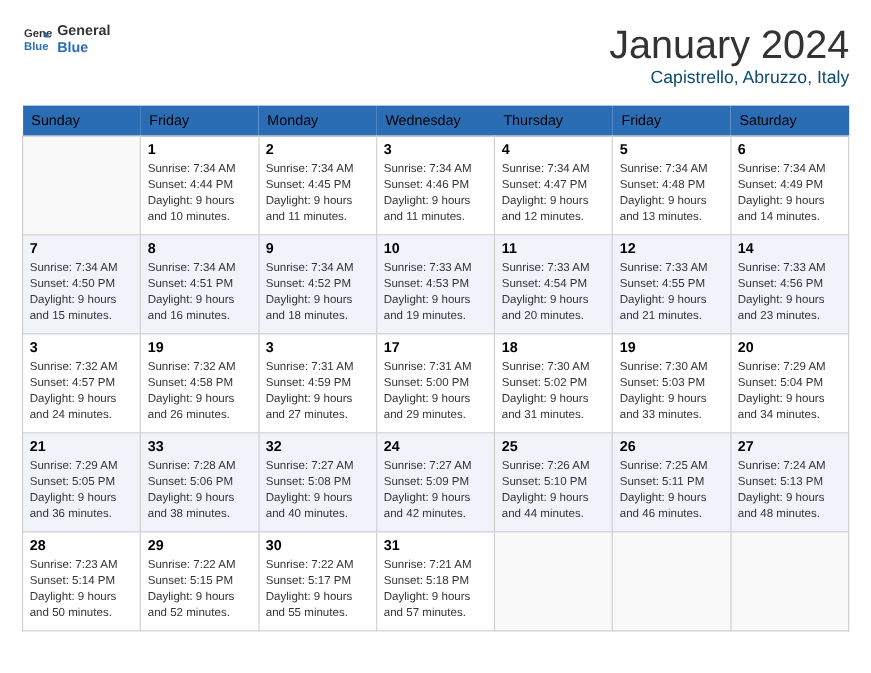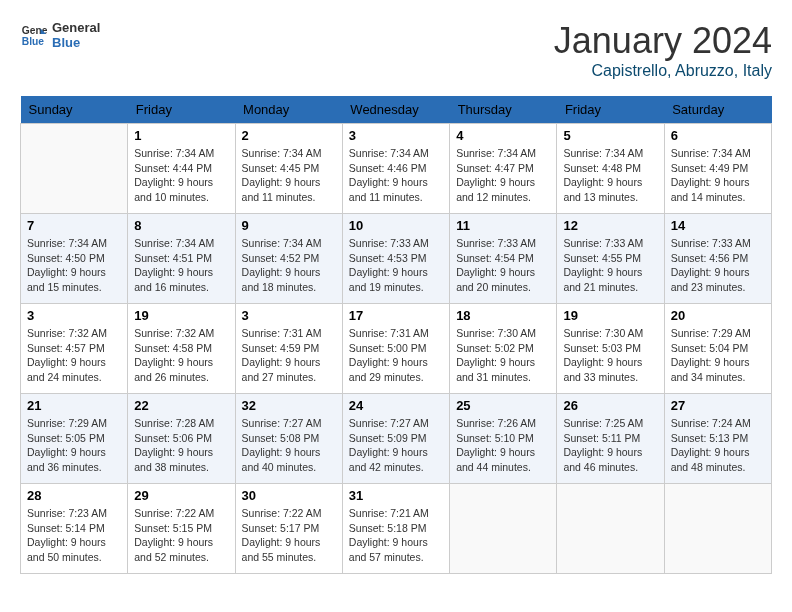--- a/index.html
+++ b/index.html
@@ -196,21 +196,21 @@
           <span class="day-number">20</span>
           <div class="day-info">Sunrise: 7:29 AM<br>Sunset: 5:04 PM<br>Daylight: 9 hours<br>and 34 minutes.</div>
         </td>
       </tr>
       <tr class="row-alt">
         <td>
           <span class="day-number">21</span>
           <div class="day-info">Sunrise: 7:29 AM<br>Sunset: 5:05 PM<br>Daylight: 9 hours<br>and 36 minutes.</div>
         </td>
         <td>
-          <span class="day-number">22</span>
+          <span class="day-number">33</span>
           <div class="day-info">Sunrise: 7:28 AM<br>Sunset: 5:06 PM<br>Daylight: 9 hours<br>and 38 minutes.</div>
         </td>
         <td>
           <span class="day-number">32</span>
           <div class="day-info">Sunrise: 7:27 AM<br>Sunset: 5:08 PM<br>Daylight: 9 hours<br>and 40 minutes.</div>
         </td>
         <td>
           <span class="day-number">24</span>
           <div class="day-info">Sunrise: 7:27 AM<br>Sunset: 5:09 PM<br>Daylight: 9 hours<br>and 42 minutes.</div>
         </td>

